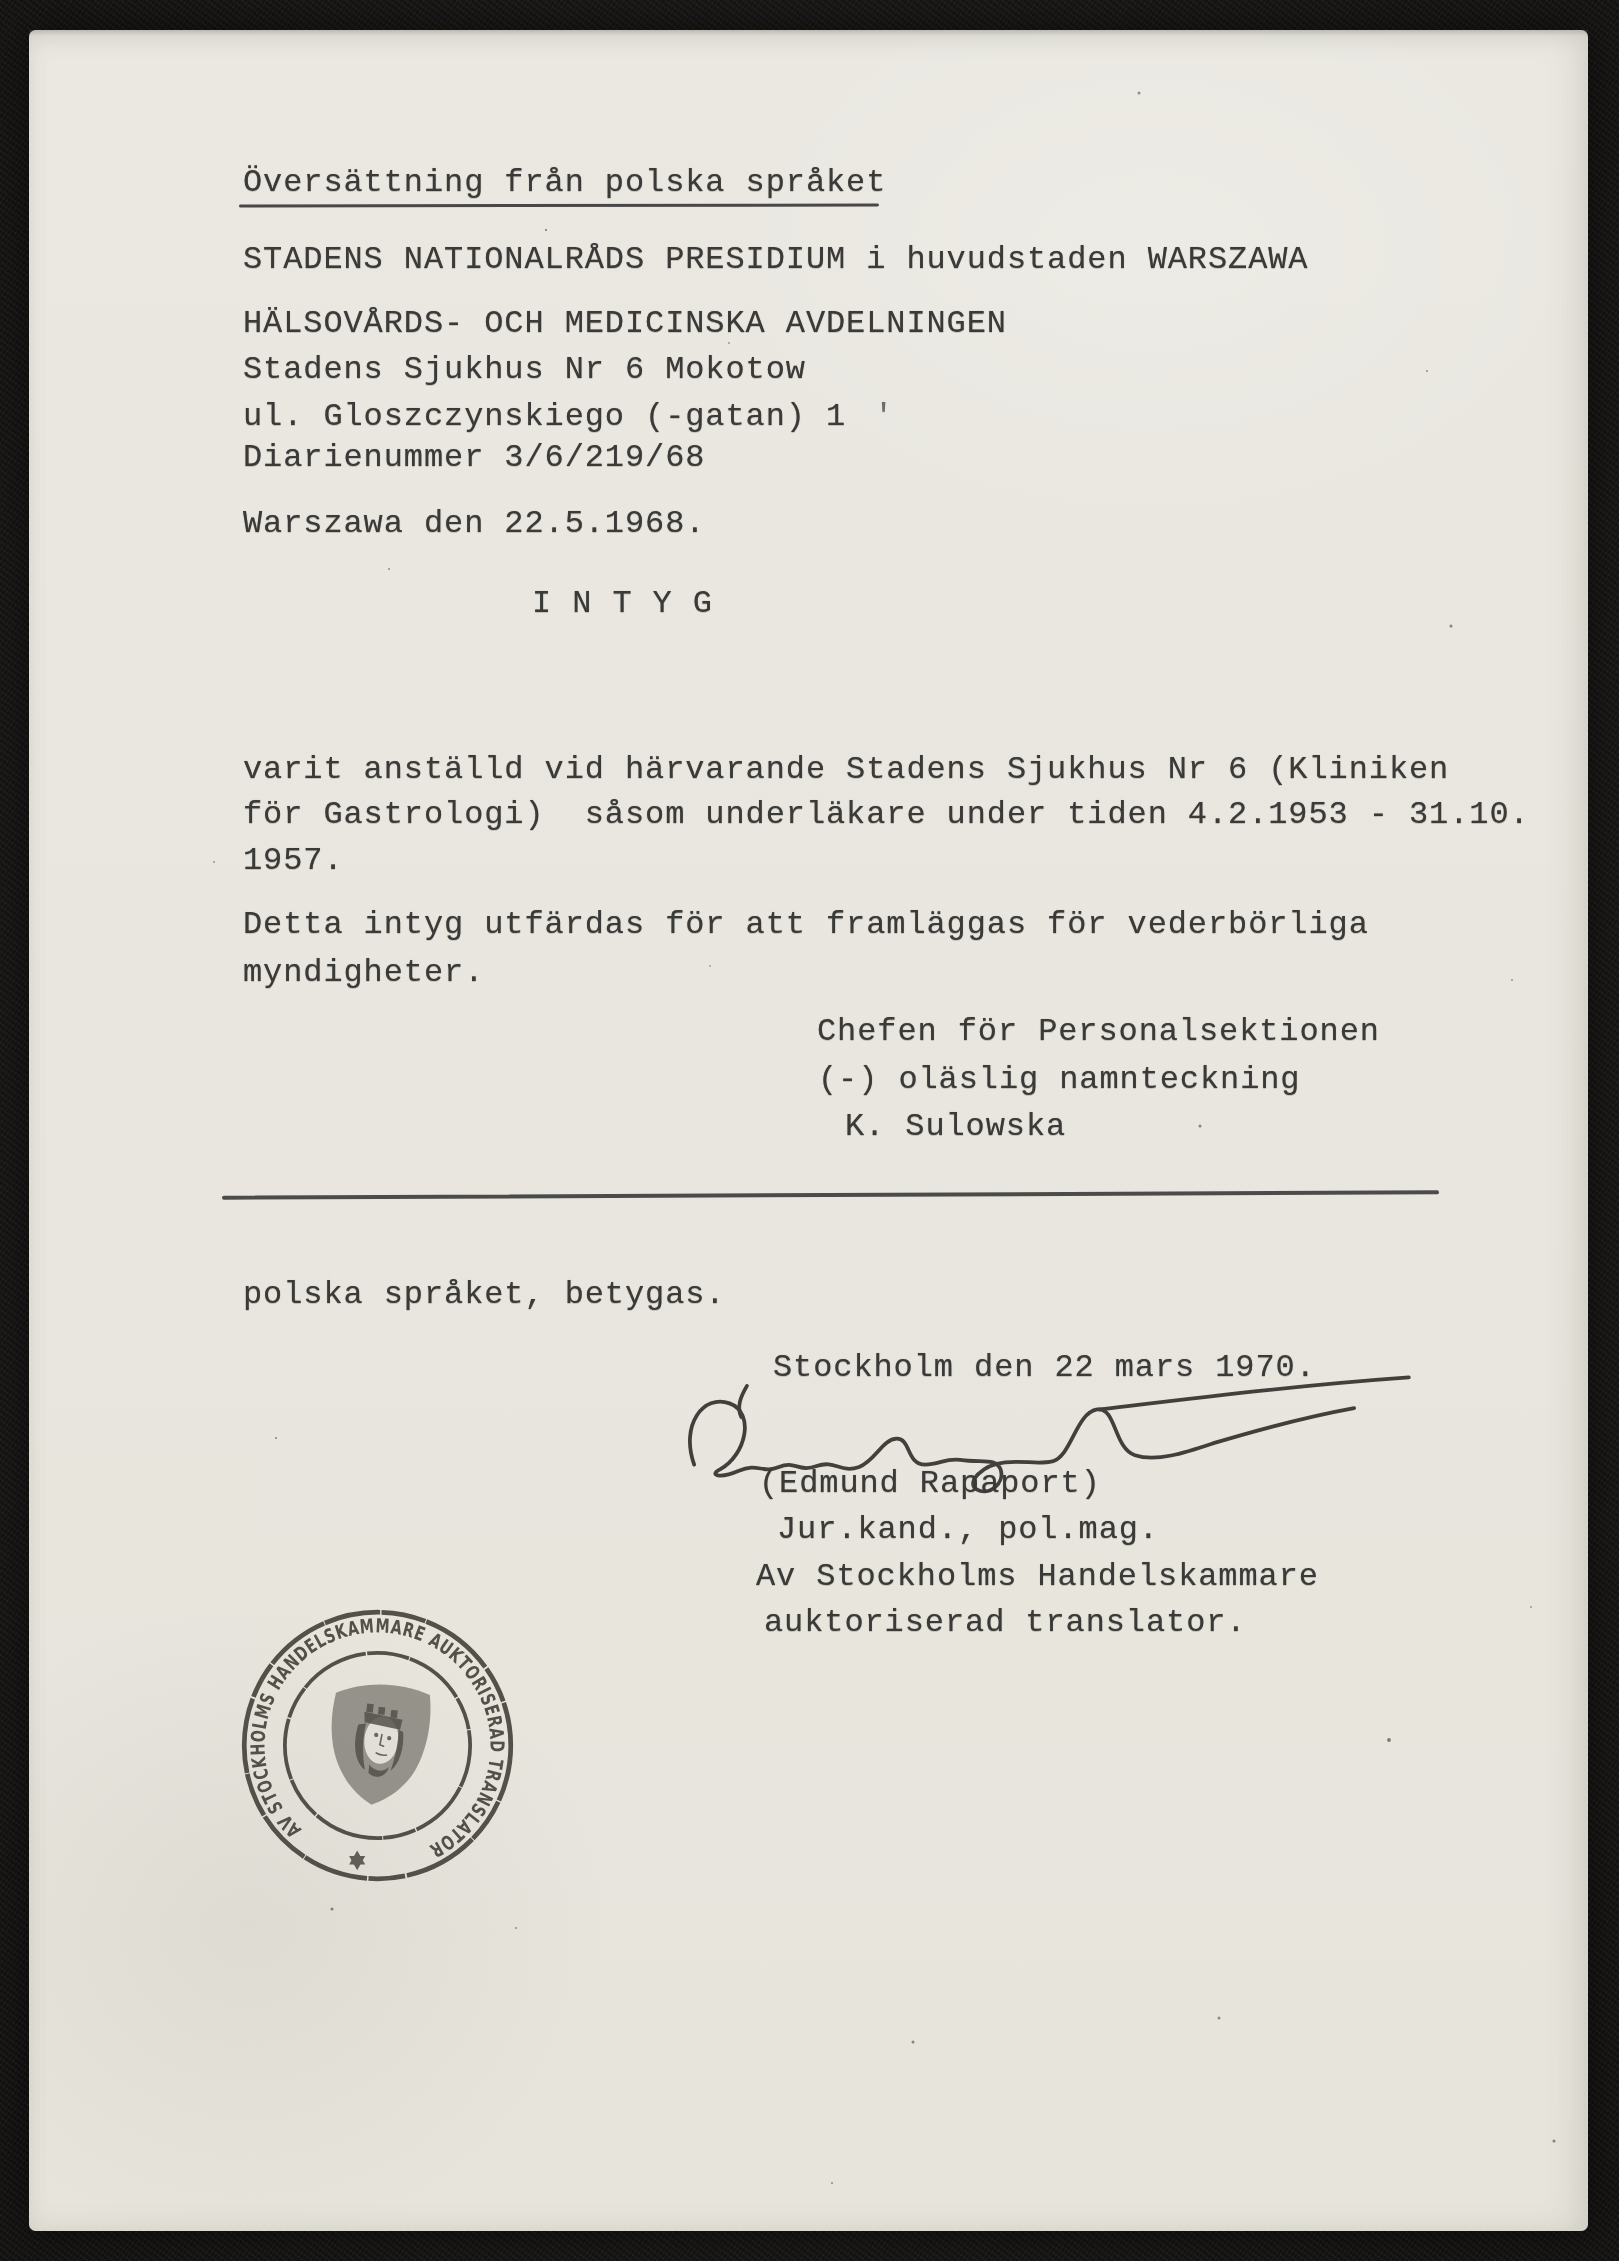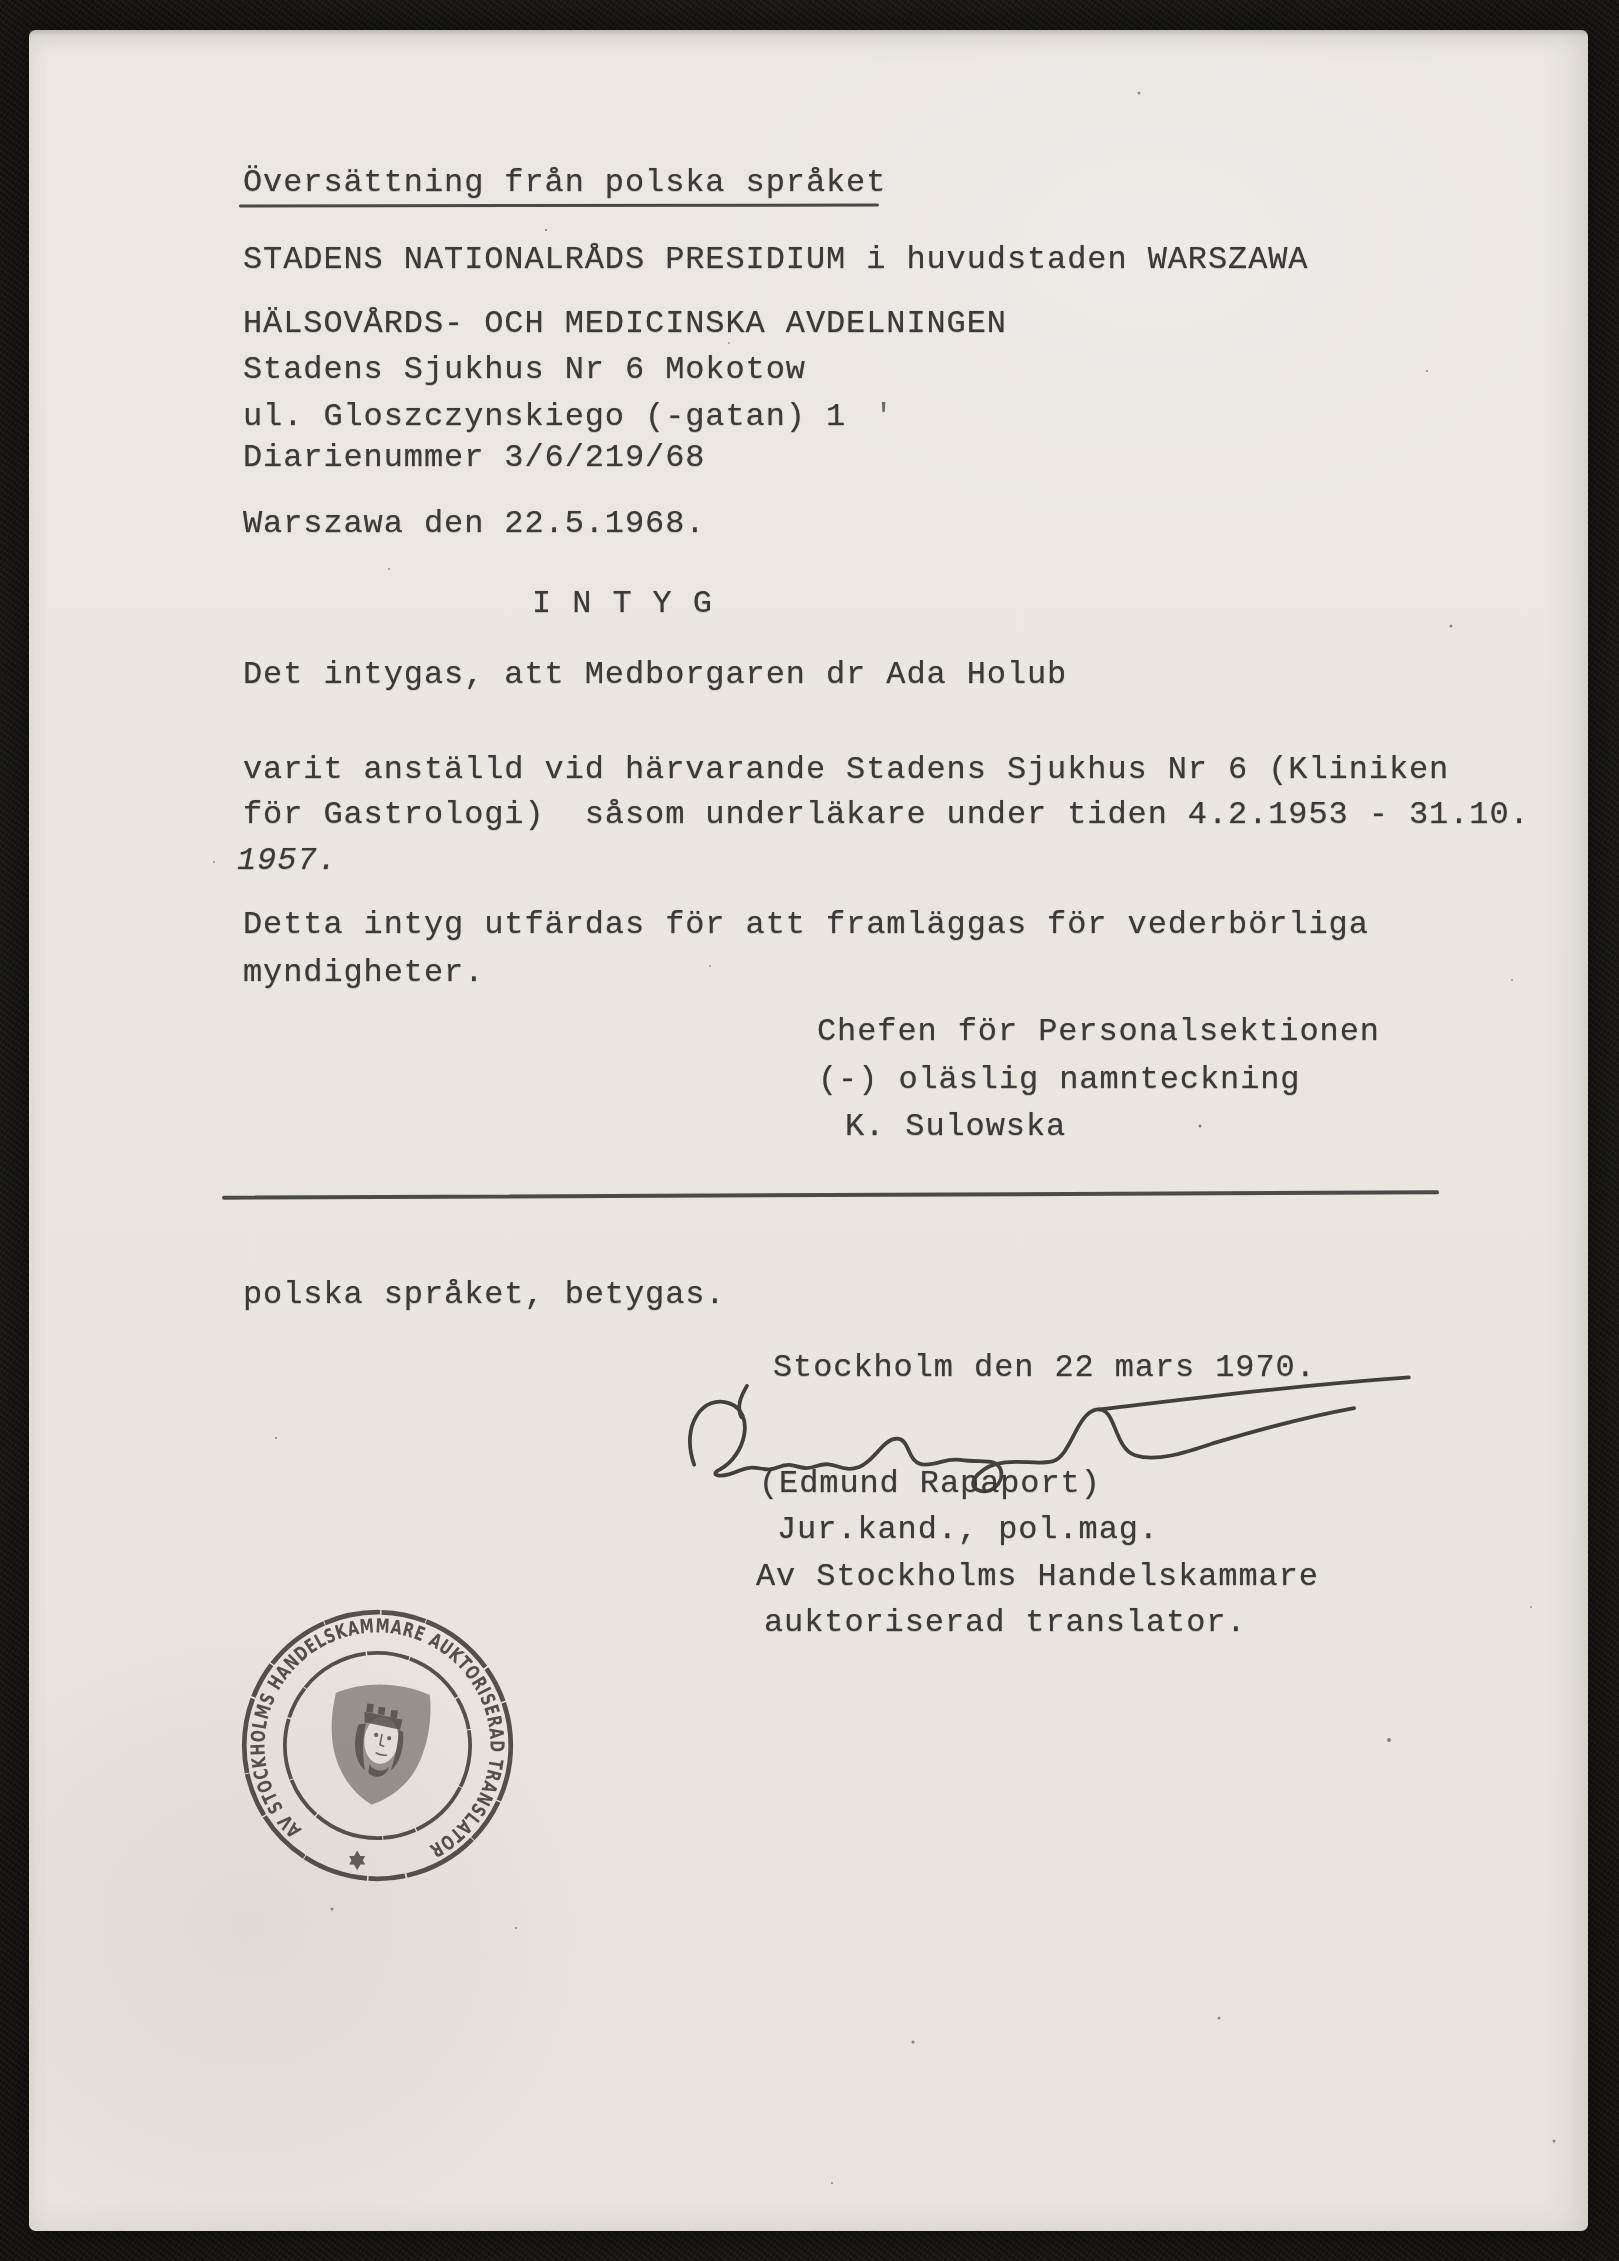--- a/index.html
+++ b/index.html
@@ -72,24 +72,23 @@
     <div class="line" style="left:214px;top:278px;">HÄLSOVÅRDS- OCH MEDICINSKA AVDELNINGEN</div>
     <div class="line" style="left:214px;top:324px;">Stadens Sjukhus Nr 6 Mokotow</div>
     <div class="line" style="left:214px;top:371px;">ul. Gloszczynskiego (-gatan) 1</div>
     <div class="line" style="left:845px;top:371px;opacity:.7;">'</div>
     <div class="line" style="left:214px;top:412px;">Diarienummer 3/6/219/68</div>
 
     <div class="line" style="left:214px;top:478px;">Warszawa den 22.5.1968.</div>
 
     <div class="line" style="left:503px;top:558px;">I N T Y G</div>
 
-    <div class="line" style="left:214px;top:629px;">Det intygas, att Medborgaren dr Ada Holub</div>
     <div class="line" style="left:214px;top:724px;">varit anställd vid härvarande Stadens Sjukhus Nr 6 (Kliniken</div>
     <div class="line" style="left:214px;top:769px;">för Gastrologi)  såsom underläkare under tiden 4.2.1953 - 31.10.</div>
-    <div class="line" style="left:208px;top:815px;font-style:italic;">1957.</div>
+    <div class="line" style="left:214px;top:815px;">1957.</div>
 
     <div class="line" style="left:214px;top:879px;">Detta intyg utfärdas för att framläggas för vederbörliga</div>
     <div class="line" style="left:214px;top:927px;">myndigheter.</div>
 
     <div class="line" style="left:788px;top:986px;">Chefen för Personalsektionen</div>
     <div class="line" style="left:789px;top:1034px;">(-) oläslig namnteckning</div>
     <div class="line" style="left:816px;top:1081px;">K. Sulowska</div>
 
     <div class="rule" id="section-divider"></div>
 

